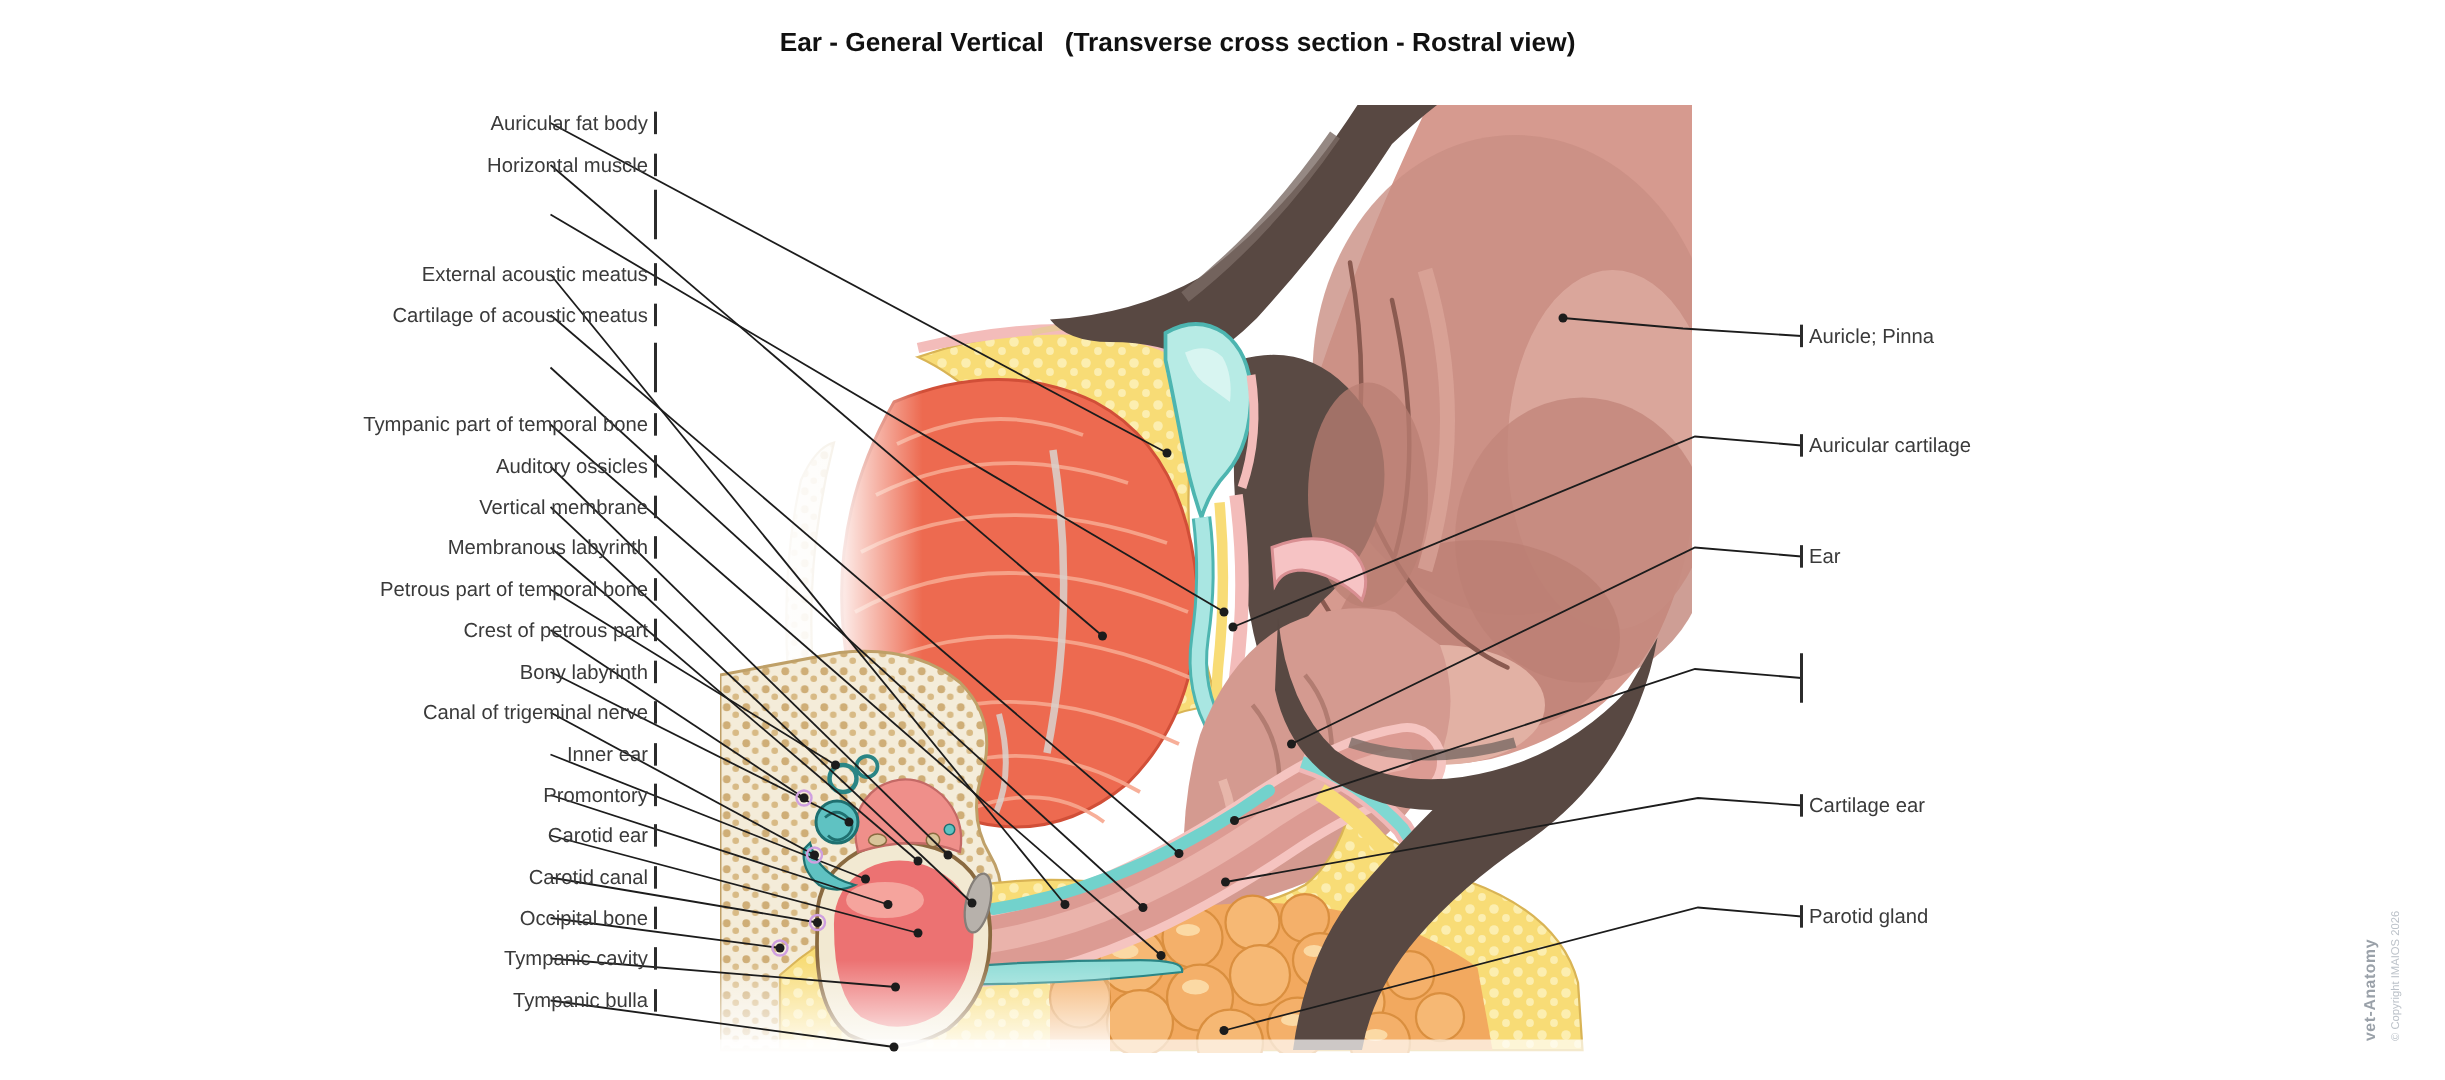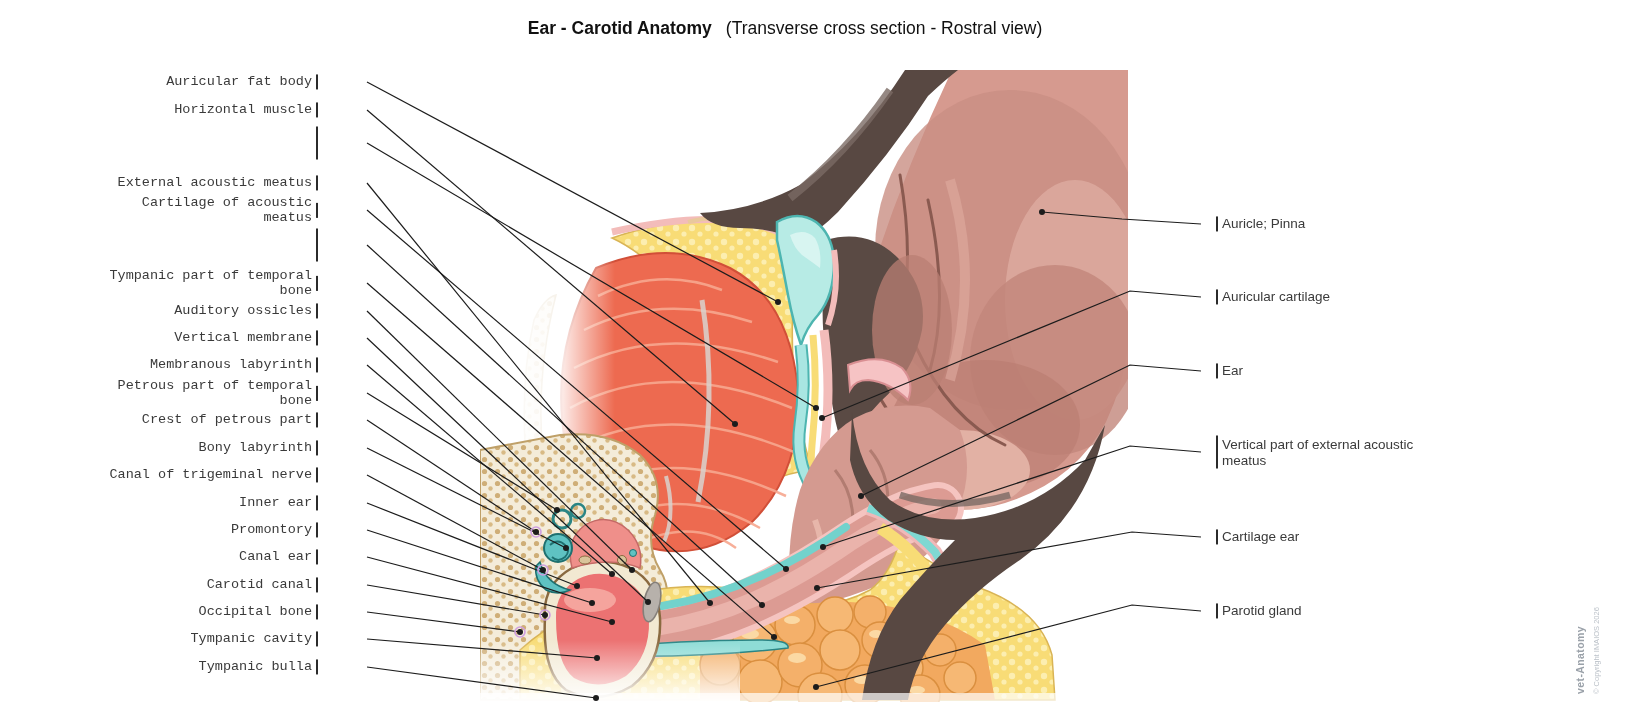--- a/index.html
+++ b/index.html
@@ -2,40 +2,40 @@
 <html><head>
 <meta charset="utf-8">
 <style>
   html,body{margin:0;padding:0;background:#fff;}
   #stage{position:relative;width:1630px;height:720px;background:#fff;overflow:hidden;
          font-family:"Liberation Sans",sans-serif;}
   #figure-svg{position:absolute;left:0;top:0;z-index:1;}
   .page-title{position:absolute;left:300px;top:18px;width:970px;text-align:center;z-index:3;
               font-size:17.5px;color:#111;white-space:nowrap;}
   .page-title .t-main{font-weight:bold;}
-  .page-title .t-sub{margin-left:14px;font-weight:normal;}
+  .page-title .t-sub{margin-left:14px;font-weight:bold;}
   .lbl{position:absolute;z-index:2;display:flex;align-items:center;gap:4px;
        font-size:13.5px;line-height:1.12;color:#3a3a3a;transform:translateY(-50%);}
   .lbl .t{max-width:226px;}
-  .lbl-l{right:1312px;justify-content:flex-end;text-align:right;font-family:Liberation Mono, monospace;}
-  .lbl-r{left:1200px;text-align:left;margin-left:16px;}
+  .lbl-l{right:1192px;justify-content:flex-end;text-align:right;}
+  .lbl-r{left:1200px;text-align:right;}
   .tick{flex:0 0 auto;width:2px;height:15px;background:#2b2b2b;}
   .two .tick{height:33px;}
   .wm{position:absolute;z-index:2;transform-origin:left bottom;transform:rotate(-90deg);
       white-space:nowrap;}
   .wm-brand{left:1586px;bottom:26px;font-size:10.5px;font-weight:bold;color:#9aa1a9;letter-spacing:.4px;}
   .wm-copy{left:1601px;bottom:26px;font-size:7.5px;color:#bcc2c9;}
 </style>
 </head>
 <body>
 
 <div id="stage">
 
   <div class="page-title">
-    <span class="t-main">Ear - Carotid Anatomy</span><span class="t-sub">(Transverse cross section - Rostral view)</span>
+    <span class="t-main">Ear - General Vertical</span><span class="t-sub">(Transverse cross section - Rostral view)</span>
   </div>
 
   <svg id="figure-svg" width="1630" height="720" viewBox="0 0 1630 720">
     <defs>
       <clipPath id="figclip">
           <rect x="480" y="70" width="648" height="632"></rect>
         </clipPath>
       <pattern id="fatdots" width="16" height="14" patternUnits="userSpaceOnUse">
         <rect width="16" height="14" fill="#f8dc76"></rect>
         <circle cx="4" cy="4" r="3.2" fill="#fceeb0"></circle>
@@ -332,21 +332,21 @@
     </div>
   <div class="lbl lbl-l" style="top:503px">
       <span class="t">Inner ear</span>
       <span class="tick"></span>
     </div>
   <div class="lbl lbl-l" style="top:530px">
       <span class="t">Promontory</span>
       <span class="tick"></span>
     </div>
   <div class="lbl lbl-l" style="top:557px">
-      <span class="t">Canal ear</span>
+      <span class="t">Carotid ear</span>
       <span class="tick"></span>
     </div>
   <div class="lbl lbl-l" style="top:585px">
       <span class="t">Carotid canal</span>
       <span class="tick"></span>
     </div>
   <div class="lbl lbl-l" style="top:612px">
       <span class="t">Occipital bone</span>
       <span class="tick"></span>
     </div>
@@ -366,21 +366,20 @@
   <div class="lbl lbl-r" style="top:297px">
       <span class="tick"></span>
       <span class="t">Auricular cartilage</span>
     </div>
   <div class="lbl lbl-r" style="top:371px">
       <span class="tick"></span>
       <span class="t">Ear</span>
     </div>
   <div class="lbl lbl-r two" style="top:452px">
       <span class="tick"></span>
-      <span class="t">Vertical part of external acoustic meatus</span>
     </div>
   <div class="lbl lbl-r" style="top:537px">
       <span class="tick"></span>
       <span class="t">Cartilage ear</span>
     </div>
   <div class="lbl lbl-r" style="top:611px">
       <span class="tick"></span>
       <span class="t">Parotid gland</span>
     </div>
 

